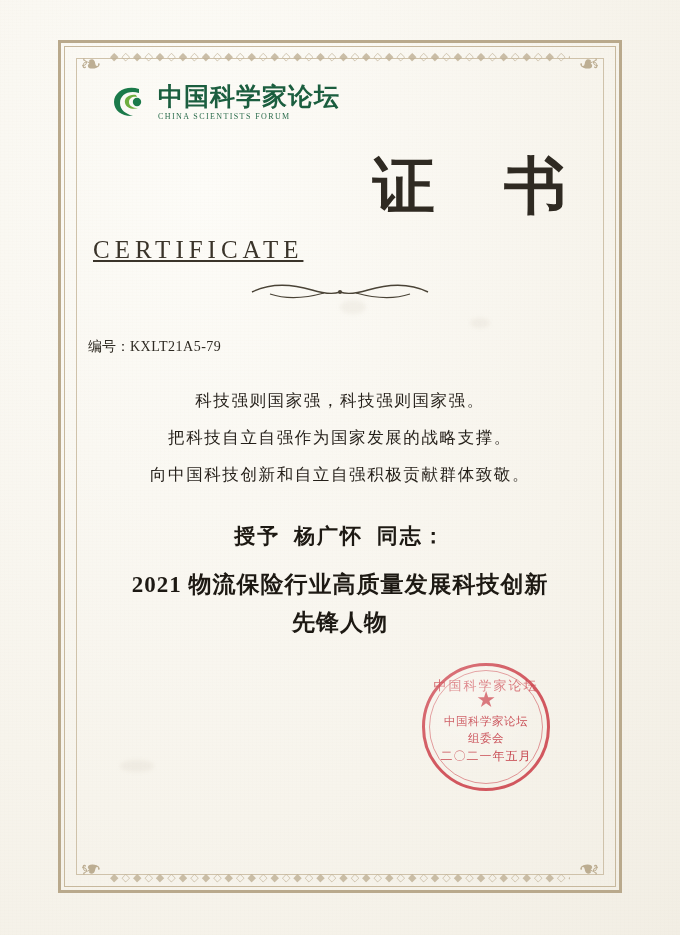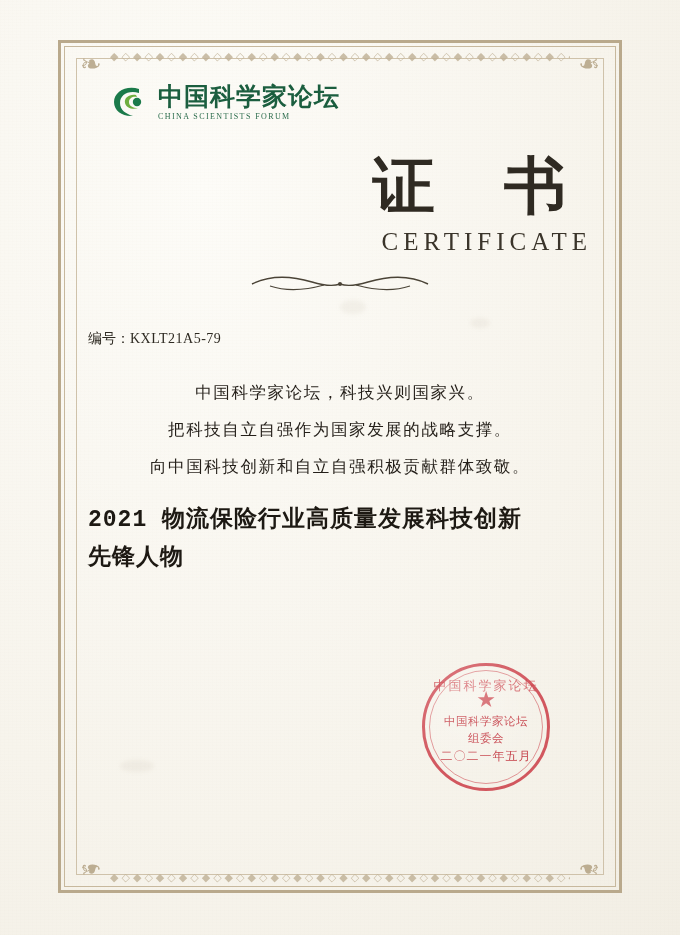--- a/index.html
+++ b/index.html
@@ -151,27 +151,28 @@
     font-family: "Liberation Sans", sans-serif;
     font-weight: bold;
     font-size: 62px;
     letter-spacing: 26px;
     text-indent: 26px;
     color: #2f2a22;
     margin-top: 26px;
     line-height: 1.1;
   }
   .title-en {
-    text-align: right;
+    text-align: left;
     font-family: "Liberation Serif", serif;
     font-size: 25px;
     letter-spacing: 5px;
     text-indent: 5px;
     color: #3a342a;
-    margin-top: 8px;
+    margin-top: 16px;
+    text-decoration: underline;
   }
   .divider {
     text-align: center;
     color: #4a4336;
     font-size: 20px;
     margin-top: 14px;
     letter-spacing: 1px;
     height: 22px;
   }
   .divider svg { display: inline-block; vertical-align: middle; }
@@ -210,22 +211,23 @@
     font-family: "Liberation Sans", sans-serif;
     font-weight: bold;
     font-size: 21px;
     letter-spacing: 2px;
     color: #1d1913;
   }
   .award-to .name {
     padding: 0 6px;
   }
   .award-title {
+    text-align: center;
     margin-top: 16px;
-    font-family: Liberation Mono, monospace;
+    font-family: Liberation Serif, serif;
     font-weight: bold;
     font-size: 23px;
     letter-spacing: 1px;
     color: #1d1913;
     line-height: 1.65;
   }
 
   
   .seal {
     position: absolute;
@@ -356,25 +358,30 @@
         <path d="M116 11 C134 16, 152 18, 170 12" fill="none" stroke="#4a4336" stroke-width="1.1"></path>
         <circle cx="100" cy="10" r="2" fill="#4a4336"></circle>
       </svg>
     </div>
 
     <div class="serial">
       <span>编号：</span><span class="code">KXLT21A5-79</span>
     </div>
 
     <div class="body-lines">
-      <div class="body-line">中国科学家论坛，科技兴则国家兴。</div>
+      <div class="body-line">科技强则国家强，科技强则国家强。</div>
       <div class="body-line">把科技自立自强作为国家发展的战略支撑。</div>
       <div class="body-line">向中国科技创新和自立自强积极贡献群体致敬。</div>
     </div>
 
+    <div class="award-to">
+      <span>授予</span>
+      <span class="name">杨广怀</span>
+      <span>同志：</span>
+    </div>
 
     <div class="award-title">
       <div>2021 物流保险行业高质量发展科技创新</div>
       <div>先锋人物</div>
     </div>
 
     <div class="seal">
       <div class="seal-ring"></div>
       <div class="seal-ring inner"></div>
       <div class="seal-arc">中国科学家论坛</div>

